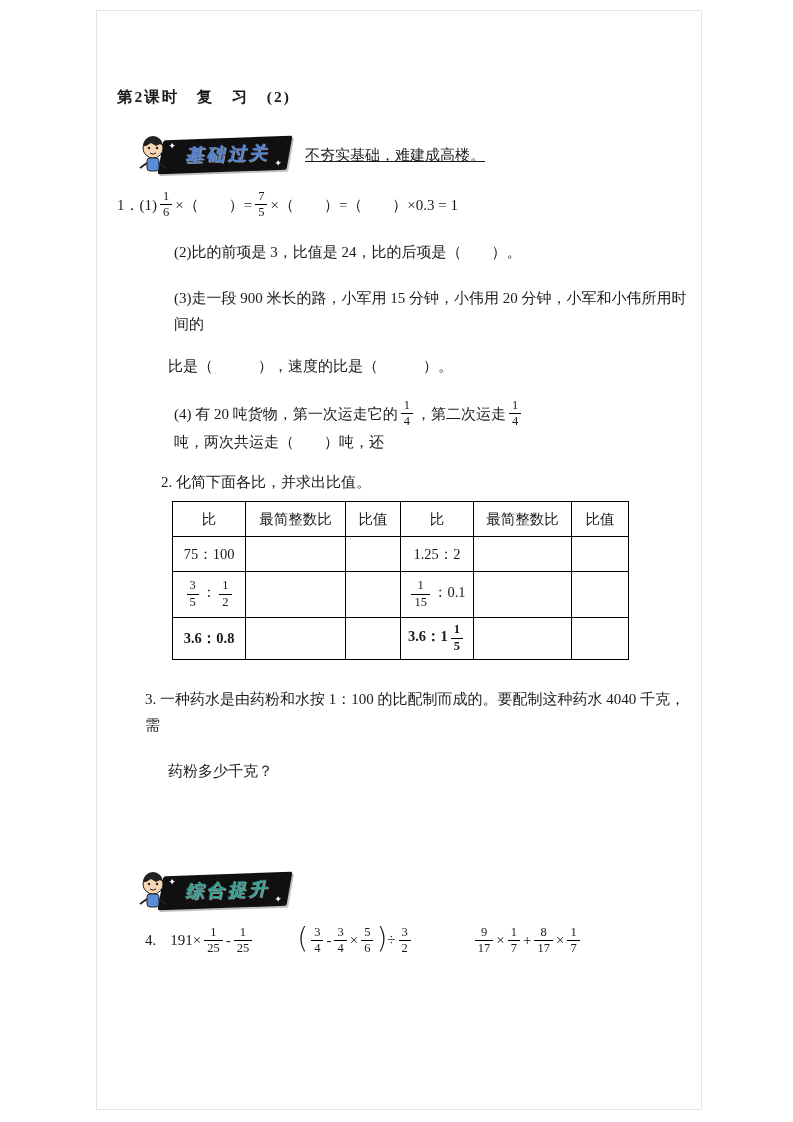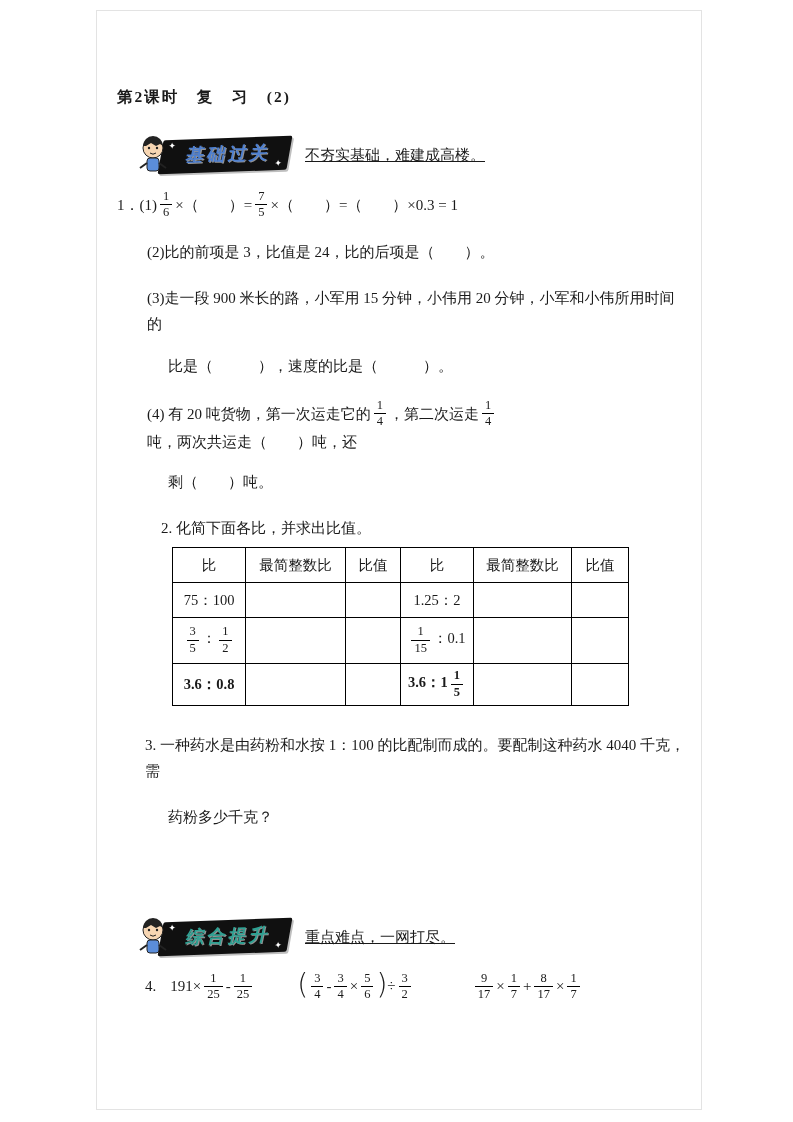--- a/index.html
+++ b/index.html
@@ -36,21 +36,21 @@
   }
   .badge-text.blue { color:#4d7fd0; }
   .badge-text.teal { color:#2fa193; }
   .sparkle { position:absolute; color:#ffffff; font-size:9px; line-height:1; transform:skewX(12deg); }
   .sparkle.s1 { left:6px; top:2px; }
   .sparkle.s2 { right:5px; bottom:2px; }
   .motto { margin-left:16px; font-size:15px;text-decoration:underline; }
 
   
   .qline { margin-bottom:20px; }
-  .indent1 { margin-left:30px; }
+  .indent1 { margin-left:57px; }
   .indent2 { margin-left:51px; }
   .qline .inline { display:inline-flex; align-items:center; flex-wrap:wrap; }
 
   
   .frac { display:inline-block; vertical-align:middle; text-align:center; line-height:1.05; font-size:12.5px; margin:0 3px; }
   .frac .fn { display:block; padding:0 3px 1px 3px; border-bottom:1px solid #000; }
   .frac .fd { display:block; padding:1px 3px 0 3px; }
 
   .bigparen { font-family:"DejaVu Sans",sans-serif; font-size:28px; font-weight:300; vertical-align:middle; line-height:0; position:relative; top:-1px; }
 
@@ -140,21 +140,20 @@
             <span class="fd">4</span>
           </span>
         <span>，第二次运走</span>
         <span class="frac">
             <span class="fn">1</span>
             <span class="fd">4</span>
           </span>
         <span>吨，两次共运走（　　）吨，还</span>
       </span>
     </div>
-    <div class="qline indent2">剩（　　）吨。</div>
 
     <div class="qline" style="margin-left:44px; margin-bottom:6px;">
       <span>2.</span>
       <span>化简下面各比，并求出比值。</span>
     </div>
 
     <table class="ratio-table">
       <tbody>
           <tr>
         <th class="c1">比</th>
@@ -218,21 +217,20 @@
           <rect x="12" y="25" width="12" height="13" rx="3" fill="#5b8dd9" stroke="#222" stroke-width="1"></rect>
           <line x1="12" y1="30" x2="5" y2="35" stroke="#222" stroke-width="2"></line>
           <line x1="24" y1="30" x2="31" y2="35" stroke="#222" stroke-width="2"></line>
         </svg>
         <div class="badge-bg">
           <span class="sparkle s1">✦</span>
           <span class="badge-text teal">综合提升</span>
           <span class="sparkle s2">✦</span>
         </div>
       </div>
-      <span class="motto">重点难点，一网打尽。</span>
     </div>
 
     <div class="expr-row" style="margin-left:28px;">
       <span style="margin-right:14px;">4.</span>
 
       <span class="expr">
         <span>191×</span>
         <span class="frac">
             <span class="fn">1</span>
             <span class="fd">25</span>

